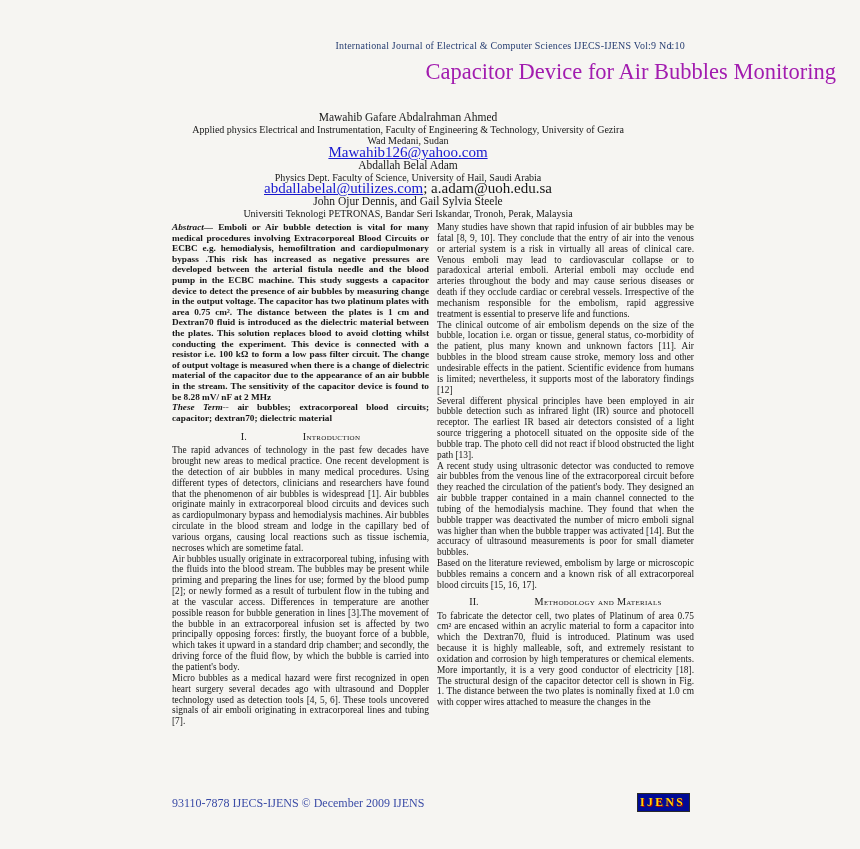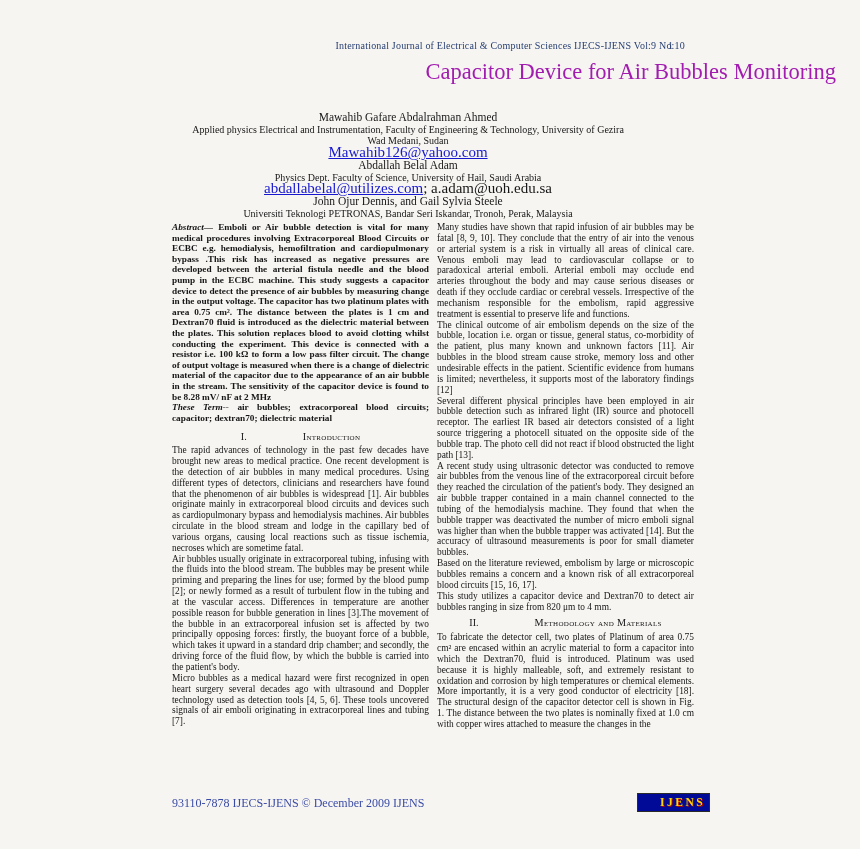--- a/index.html
+++ b/index.html
@@ -51,21 +51,21 @@
   .heading2-wrap { margin-top:6px; margin-bottom:3px; }
 
   .footer-line {
     position:absolute; top:796px; left:172px; width:521px;
     text-align:left; font-size:12px; color:#3a4ba6;
   }
   .ijens-badge {
     position:absolute; top:793px; left:637px;
     background:#000a96; color:#ffd400;
     font-weight:bold; font-size:11.5px; letter-spacing:2.5px;
-    padding:2px 4px 3px 22px;
+    padding:2px 4px 3px 2px;
     text-shadow:1px 1px 0 #b30000;
     border:1px solid #2a2a2a;
   }
 </style>
 </head>
 <body>
 
 <div class="page">
 
   <div class="header-line">International Journal of Electrical  &amp; Computer  Sciences IJECS-IJENS  Vol:9  No:10</div>
@@ -96,21 +96,20 @@
     <p class="para">Air bubbles usually originate in extracorporeal tubing, infusing with the fluids into the blood stream. The bubbles may be present while priming and preparing the lines for use; formed by the blood pump [2]; or newly formed as a result of turbulent flow in the tubing and at the vascular access. Differences in temperature are another possible reason for bubble generation in lines [3].The movement of the bubble in an extracorporeal infusion set is affected by two principally opposing forces: firstly, the buoyant force of a bubble, which takes it upward in a standard drip chamber; and secondly, the driving force of the fluid flow, by which the bubble is carried into the patient's body.</p>
     <p class="para">Micro bubbles as a medical hazard were first recognized in open heart surgery several decades ago with ultrasound and Doppler technology used as detection tools [4, 5, 6]. These tools uncovered signals of air emboli originating in extracorporeal lines and tubing [7].</p>
   </div>
 
   <div class="col col-right">
     <p class="para">Many studies have shown that rapid infusion of air bubbles may be fatal [8, 9, 10]. They conclude that the entry of air into the venous or arterial system is a risk in virtually all areas of clinical care. Venous emboli may lead to cardiovascular collapse or to paradoxical arterial emboli. Arterial emboli may occlude end arteries throughout the body and may cause serious diseases or death if they occlude cardiac or cerebral vessels.  Irrespective of the mechanism responsible for the embolism, rapid aggressive treatment is essential to preserve life and functions.</p>
     <p class="para">The clinical outcome of air embolism depends on the size of the bubble, location i.e. organ or tissue, general status, co-morbidity of the patient, plus many known and unknown factors [11]. Air bubbles in the blood stream cause stroke, memory loss and other undesirable effects in the patient. Scientific evidence from humans is limited; nevertheless, it supports most of the laboratory findings [12]</p>
     <p class="para">Several different physical principles have been employed in air bubble detection such as infrared light (IR) source and photocell receptor. The earliest IR based air detectors consisted of a light source triggering a photocell situated on the opposite side of the bubble trap. The photo cell did not react if blood obstructed the light path [13].</p>
     <p class="para">A recent study using ultrasonic detector was conducted to remove air bubbles from the venous line of the extracorporeal circuit before they reached the circulation of the patient's body. They designed an air bubble trapper contained in a main channel connected to the tubing of the hemodialysis machine. They found that when the bubble trapper was deactivated the number of micro emboli signal was higher than when the bubble trapper was activated [14]. But the accuracy of ultrasound measurements is poor for small diameter bubbles.</p>
     <p class="para">Based on the literature reviewed, embolism by large or microscopic bubbles remains a concern and a known risk of all extracorporeal blood circuits [15, 16, 17].</p>
-    <p class="para">This study utilizes a capacitor device and Dextran70 to detect air bubbles ranging in size from 820 μm to 4 mm.</p>
 
     <div class="heading heading2-wrap"><span class="num">II.</span><span class="sc">Methodology and Materials</span></div>
 
     <p class="para">To fabricate the detector cell, two plates of Platinum of area 0.75 cm² are encased within an acrylic material to form a capacitor into which the Dextran70, fluid is introduced. Platinum was used because it is highly malleable, soft, and extremely resistant to oxidation and corrosion by high temperatures or chemical elements. More importantly, it is a very good conductor of electricity [18]. The structural design of the capacitor detector cell is shown in Fig. 1. The distance between the two plates is nominally fixed at 1.0 cm with copper wires attached to measure the changes in the</p>
   </div>
 
   <div class="footer-line">93110-7878 IJECS-IJENS © December 2009 IJENS</div>
   <div class="ijens-badge">IJENS</div>
 
 </div>

